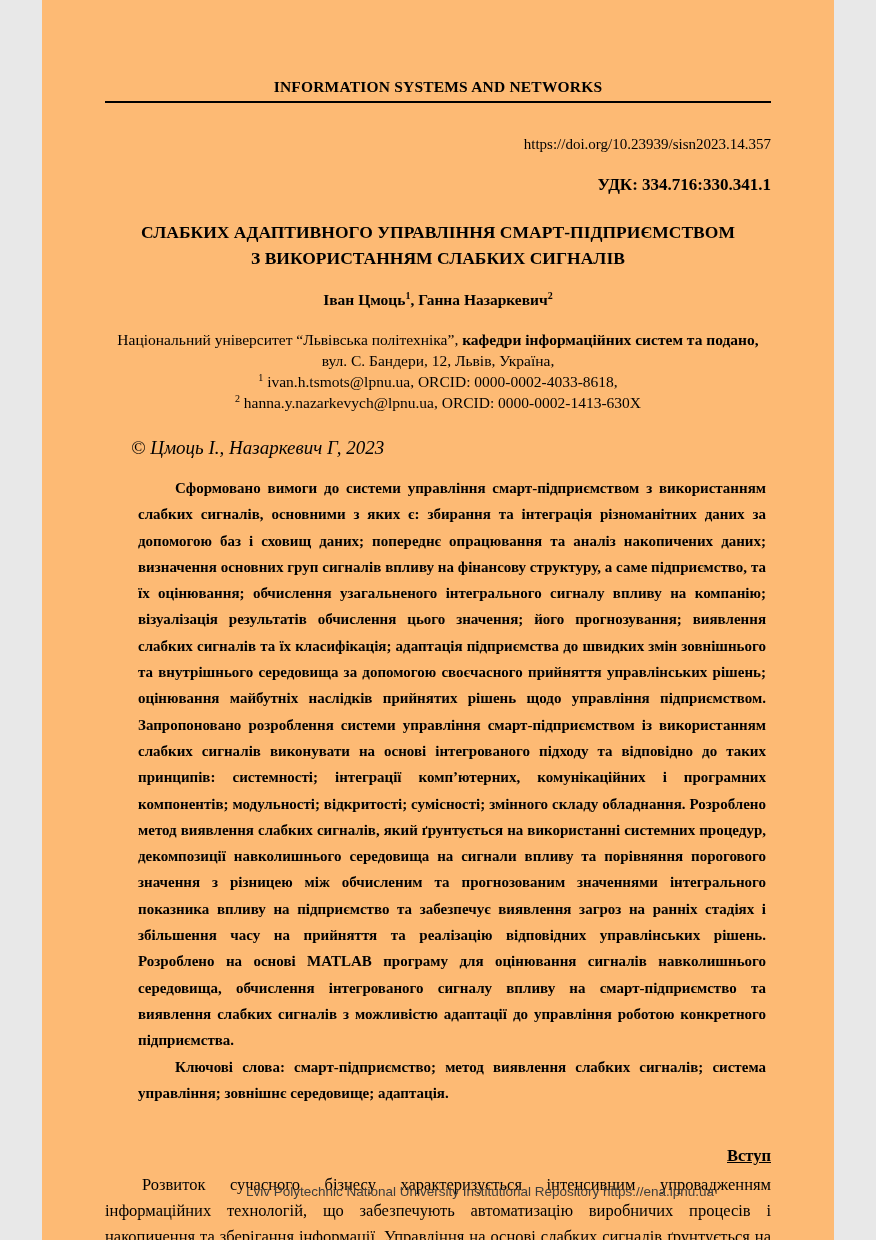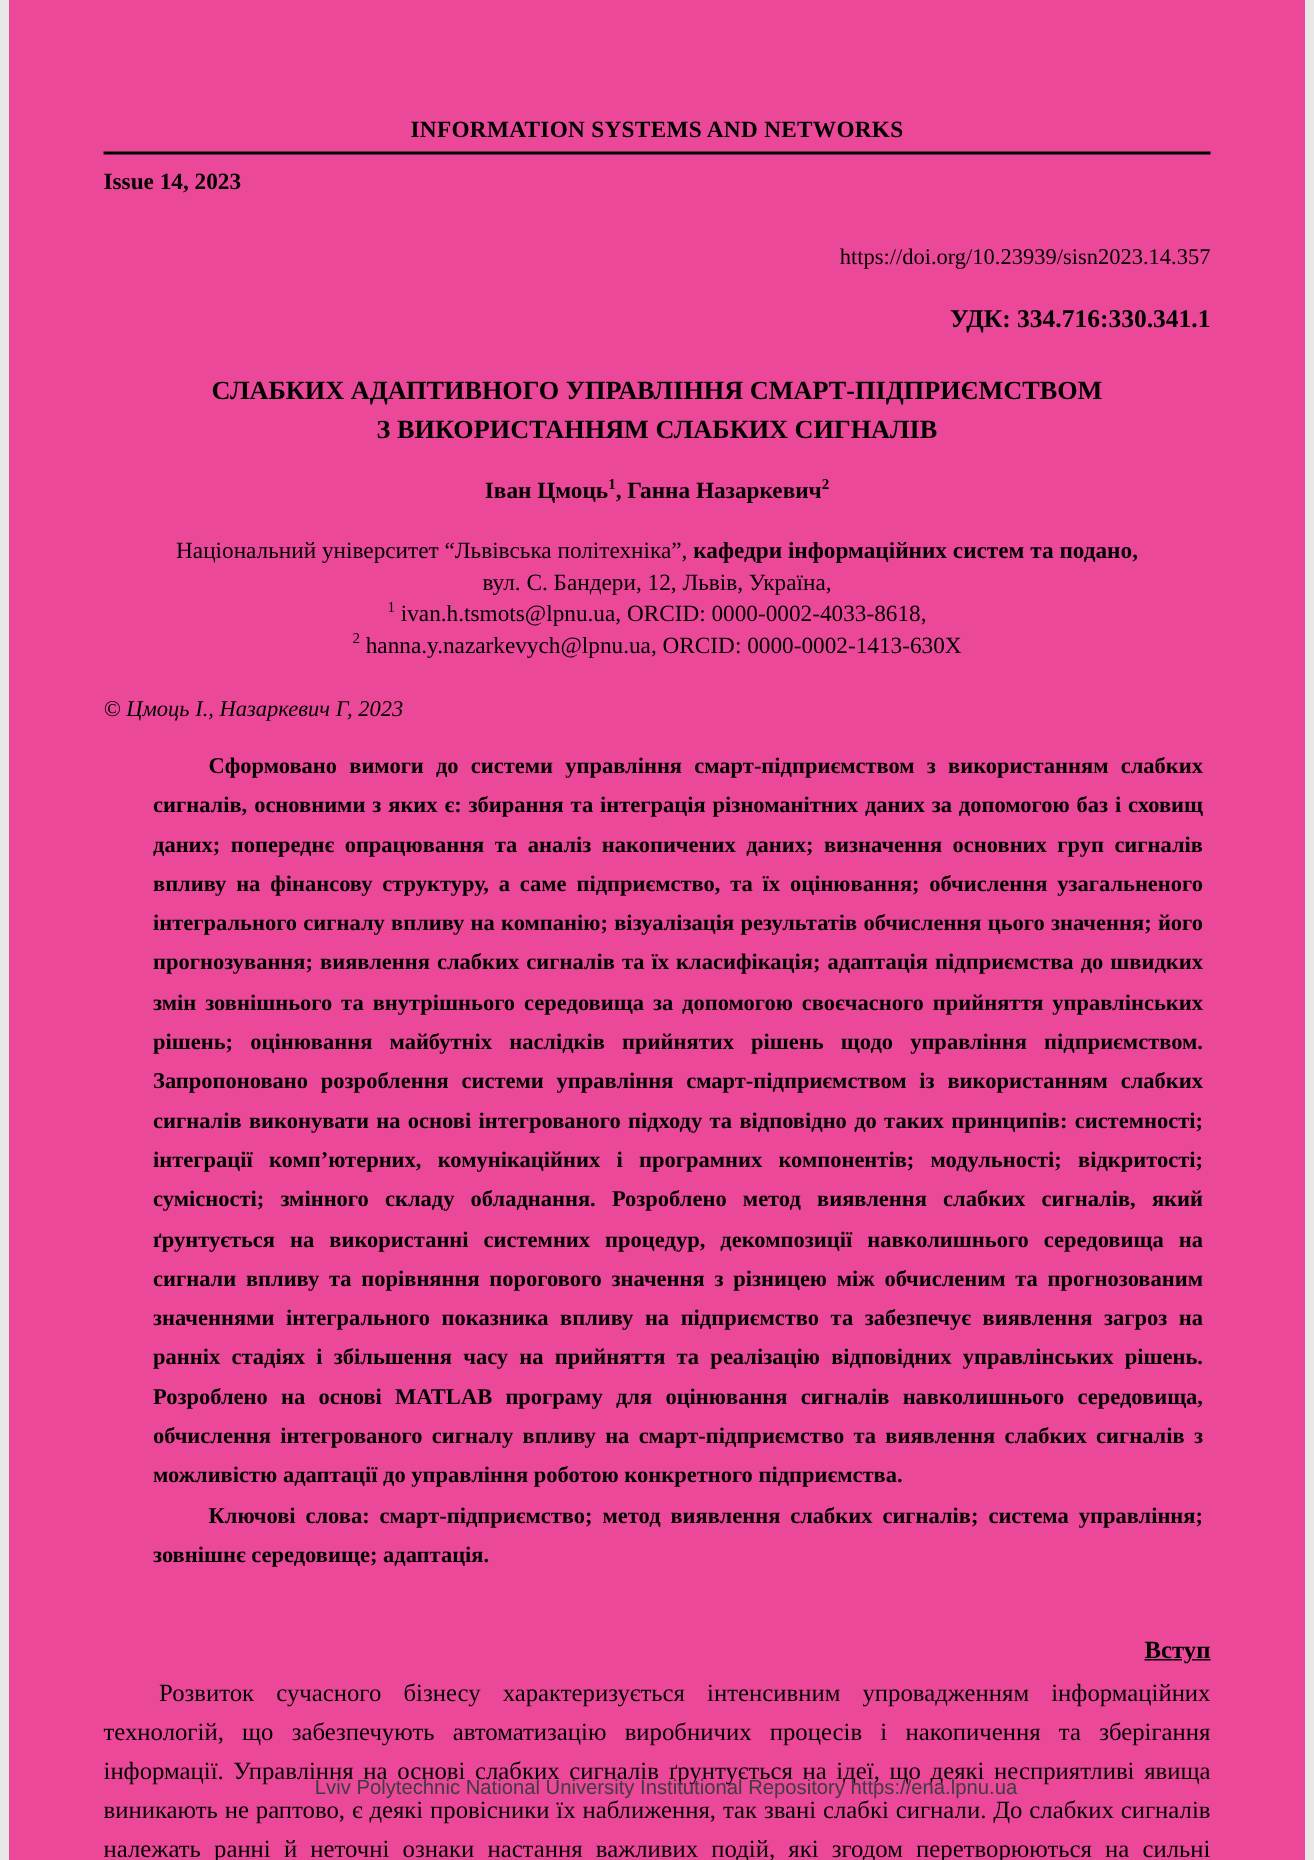--- a/index.html
+++ b/index.html
@@ -1,21 +1,21 @@
 <!DOCTYPE html>
 <html lang="uk"><head>
 <meta charset="utf-8">
 <style>
   html, body { margin: 0; padding: 0; background: #e8e8e8; }
   .page {
     position: relative;
-    width: 864px;
+    width: 792px;
     height: 1240px;
     margin: 0 auto;
-    background: #ec4899;
+    background: #fdba74;
     color: #000000;
     font-family: "Liberation Serif", "DejaVu Serif", serif;
     overflow: hidden;
     box-sizing: border-box;
     padding: 78px 63px 0 63px;
   }
   .journal-name {
     text-align: center;
     font-weight: bold;
     font-size: 15.5px;
@@ -59,22 +59,23 @@
   sup { font-size: 10px; line-height: 0; }
   .affiliation {
     text-align: center;
     font-size: 15.5px;
     line-height: 21px;
     margin-top: 20px;
   }
   .affiliation .dept { font-weight: bold; }
   .copyright {
     font-style: italic;
-    font-size: 15px;
+    font-size: 19px;
     margin-top: 24px;
+    margin-left: 26px;
   }
   .abstract-block {
     margin: 16px 5px 0 33px;
     font-weight: bold;
     font-size: 15px;
     line-height: 26.3px;
     text-align: justify;
   }
   .abstract-block p { margin: 0; text-indent: 37px; }
   .section-heading {
@@ -102,21 +103,20 @@
     color: #3d3d3d;
   }
 </style>
 </head>
 <body>
 
 <div class="page">
 
   <div class="journal-name">INFORMATION SYSTEMS AND NETWORKS</div>
   <hr class="header-rule">
-  <div class="issue">Issue 14, 2023</div>
 
   <div class="doi-line">https://doi.org/10.23939/sisn2023.14.357</div>
   <div class="udc-line">УДК: 334.716:330.341.1</div>
 
   <h1 class="article-title" style="margin-bottom:0;">
     <span>СЛАБКИХ АДАПТИВНОГО УПРАВЛІННЯ СМАРТ-ПІДПРИЄМСТВОМ</span>
     <span>З ВИКОРИСТАННЯМ СЛАБКИХ СИГНАЛІВ</span>
   </h1>
 
   <div class="authors">

